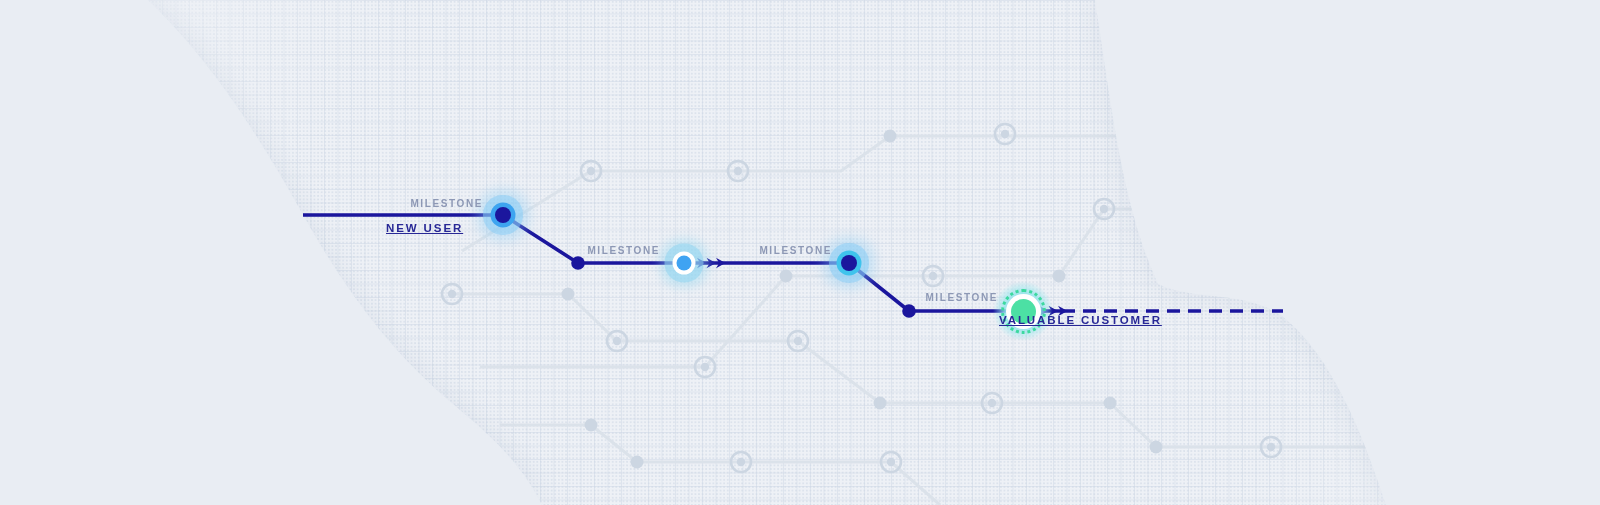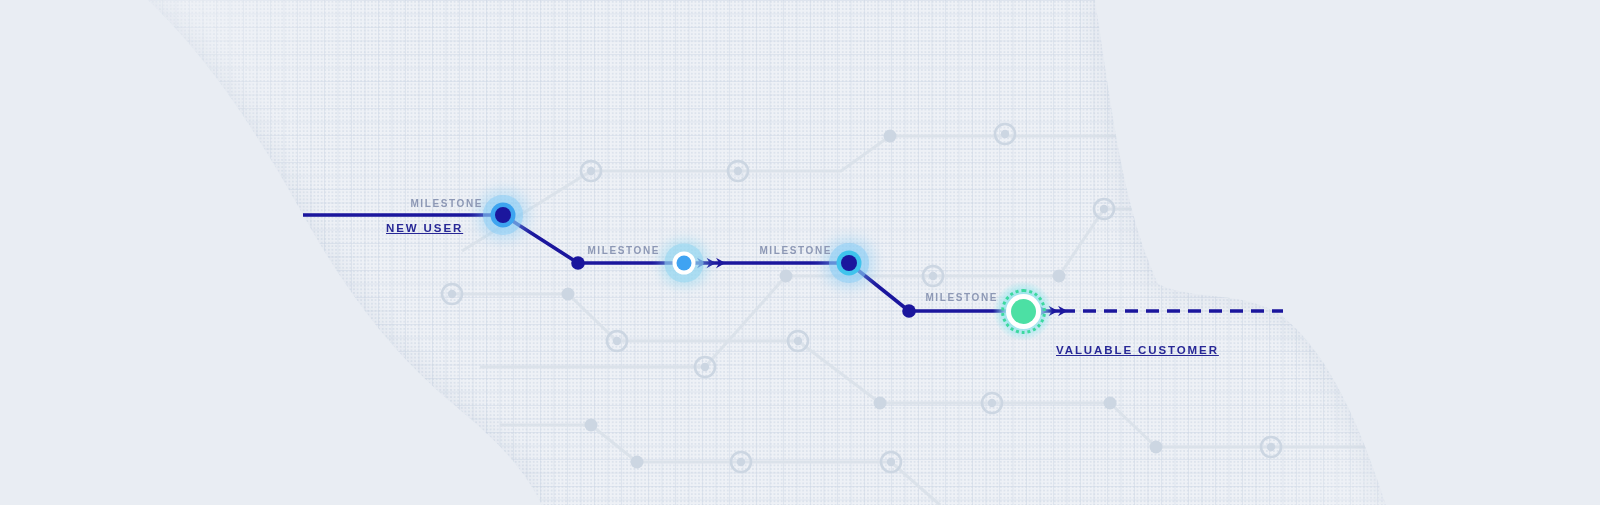--- a/index.html
+++ b/index.html
@@ -160,16 +160,16 @@
       </div>
     </div>
   </div>
 
   <div class="ms-label" style="left:483px;top:203px;">MILESTONE</div>
   <div class="ms-label" style="left:660px;top:250px;">MILESTONE</div>
   <div class="ms-label" style="left:832px;top:250px;">MILESTONE</div>
   <div class="ms-label" style="left:998px;top:297px;">MILESTONE</div>
 
   <div class="title-label" style="left:386px;top:228px;">NEW USER</div>
-  <div class="title-label" style="left:1056px;top:320px;margin-top:30px;">VALUABLE CUSTOMER</div>
+  <div class="title-label" style="left:999px;top:320px;">VALUABLE CUSTOMER</div>
 
 
 </div>
 
 </body></html>

